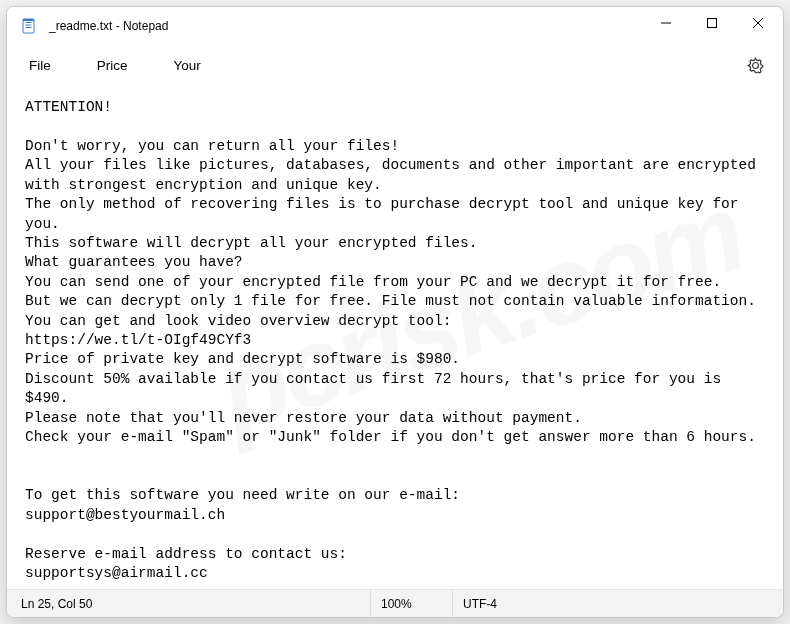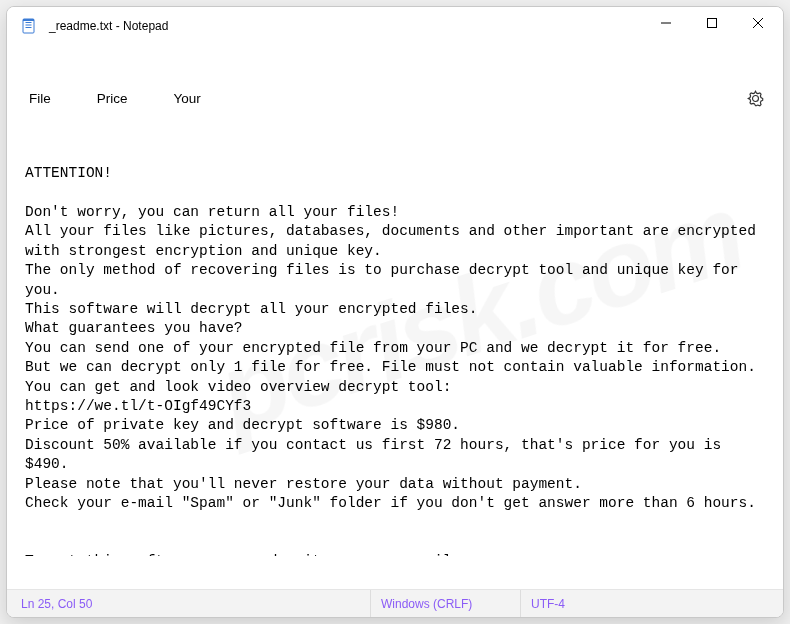--- a/index.html
+++ b/index.html
@@ -19,21 +19,20 @@
     .window {
       width: 778px;
       height: 612px;
       background: #ffffff;
       border: 1px solid #c8c8c8;
       border-radius: 8px;
       display: flex;
       flex-direction: column;
       overflow: hidden;
       box-shadow: 0 6px 20px rgba(0,0,0,0.15);
-      gap: 33px;
     }
     .titlebar {
       height: 38px;
       display: flex;
       align-items: center;
       padding: 0 2px 0 14px;
       background: #ffffff;
     }
     .titlebar-icon {
       width: 16px;
@@ -97,21 +96,21 @@
       white-space: pre-wrap;
       overflow: auto;
     }
     .statusbar {
       height: 28px;
       background: #f3f3f3;
       border-top: 1px solid #e5e5e5;
       display: flex;
       align-items: center;
       font-size: 12px;
-      color: #8b5cf6;
+      color: #000000;
       padding: 0 0 0 14px;
     }
     .status-cell {
       border-right: 1px solid #ddd;
       height: 100%;
       display: flex;
       align-items: center;
     }
     .status-pos { width: 350px; }
     .status-zoom { width: 82px; padding-left: 10px; }
@@ -199,18 +198,18 @@
 support@bestyourmail.ch
 
 Reserve e-mail address to contact us:
 supportsys@airmail.cc
 
 Your personal ID:
 0504Jhyjd8CXdabb8gwL1AlIu0piO7Atgm3v9j15tRxZsl2B7</div>
 
   <div class="statusbar">
     <div class="status-cell status-pos">Ln 25, Col 50</div>
-    <div class="status-cell status-eol">Windows (CRLF)</div>
+    <div class="status-cell status-zoom">100%</div>
     <div class="status-cell status-enc">UTF-4</div>
   </div>
 </div>
 
 <div class="watermark">pcrisk.com</div>
 
 </body></html>

